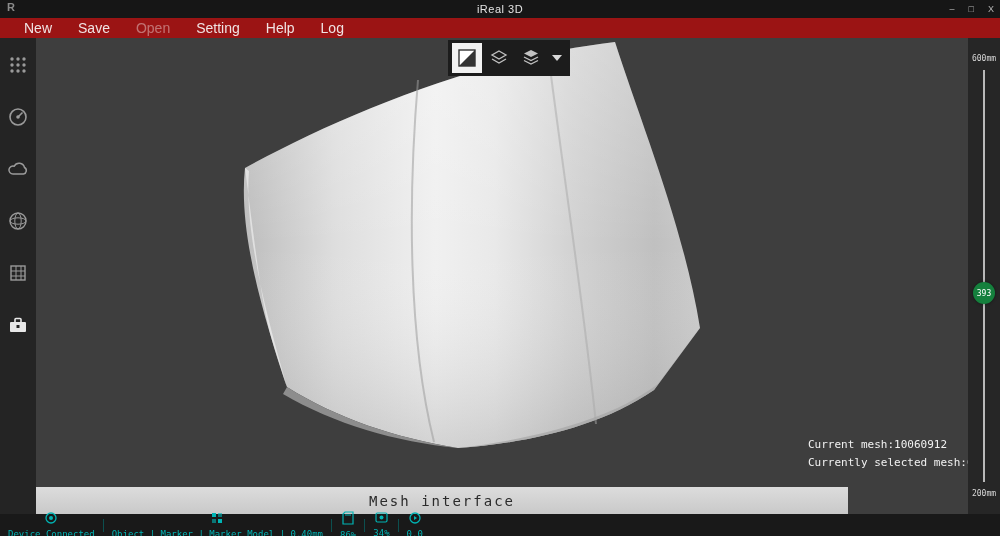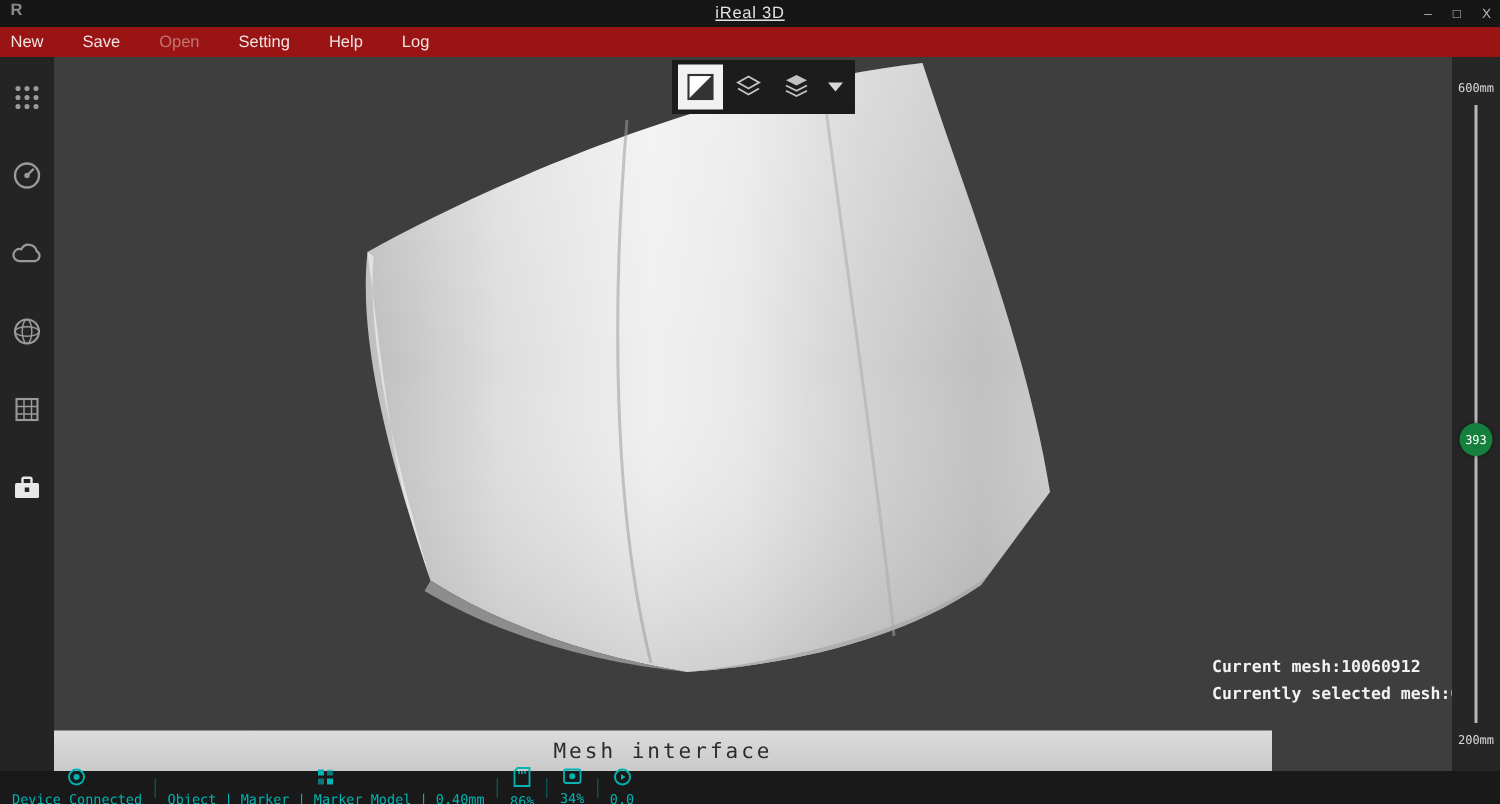--- a/index.html
+++ b/index.html
@@ -10,29 +10,29 @@
     background:#3e3e3e;
   }
   
   .titlebar{
     position:absolute;left:0;top:0;width:1000px;height:18px;
     background:#161616;color:#cfcfcf;
     display:flex;align-items:center;
     font-family:"Liberation Sans",sans-serif;font-size:11px;
   }
   .titlebar .logo{position:absolute;left:7px;top:1px;font-size:11px;color:#8a8a8a;font-weight:bold;}
-  .titlebar .title{position:absolute;left:0;right:0;text-align:center;color:#e3e3e3;font-size:11px;letter-spacing:.5px;text-decoration:underline;}
+  .titlebar .title{position:absolute;left:0;right:0;text-align:center;color:#e3e3e3;font-size:11px;letter-spacing:.5px;}
   .win-controls{position:absolute;right:6px;top:0;height:18px;display:flex;align-items:center;gap:14px;color:#b5b5b5;font-size:9px;}
   .win-controls span{cursor:default;line-height:18px;}
   
   .menubar{
     position:absolute;left:0;top:18px;width:1000px;height:20px;
     background:#9b1414;color:#f0e3e3;
-    display:flex;align-items:center;gap:26px;padding-left:7px;box-sizing:border-box;
-    font-family:"Liberation Sans",sans-serif;font-size:11px;
+    display:flex;align-items:center;gap:26px;padding-left:24px;box-sizing:border-box;
+    font-family:"Liberation Sans",sans-serif;font-size:14px;
   }
   .menubar .menu-item{cursor:default;}
   .menubar .menu-item.disabled{opacity:.45;}
   
   .sidebar{
     position:absolute;left:0;top:38px;width:36px;height:476px;
     background:#242424;display:flex;flex-direction:column;align-items:center;
     padding-top:16px;box-sizing:border-box;gap:30px;
   }
   .side-btn{width:22px;height:22px;display:flex;align-items:center;justify-content:center;}
@@ -43,21 +43,21 @@
   }
   .view-toolbar{
     position:absolute;left:412px;top:2px;height:36px;
     background:#1c1c1c;display:flex;align-items:center;padding:0 4px;gap:2px;
   }
   .vt-btn{width:30px;height:30px;display:flex;align-items:center;justify-content:center;}
   .vt-btn.selected{background:#f2f2f2;}
   .vt-caret{width:0;height:0;border-left:5px solid transparent;border-right:5px solid transparent;border-top:6px solid #d8d8d8;margin:0 4px;}
   .mesh-info{
     position:absolute;left:772px;top:398px;color:#f2f2f2;font-size:11px;line-height:18px;
-    font-family:"DejaVu Sans Mono",monospace;white-space:nowrap;font-weight:bold;
+    font-family:"DejaVu Sans Mono",monospace;white-space:nowrap;
   }
   
   .meshbar{
     position:absolute;left:36px;top:487px;width:812px;height:27px;
     background:linear-gradient(#dcdcdc,#c9c9c9);
     display:flex;align-items:center;justify-content:center;
     color:#2b2b2b;font-size:14px;letter-spacing:2px;
     font-family:"DejaVu Sans Mono",monospace;
   }
   

